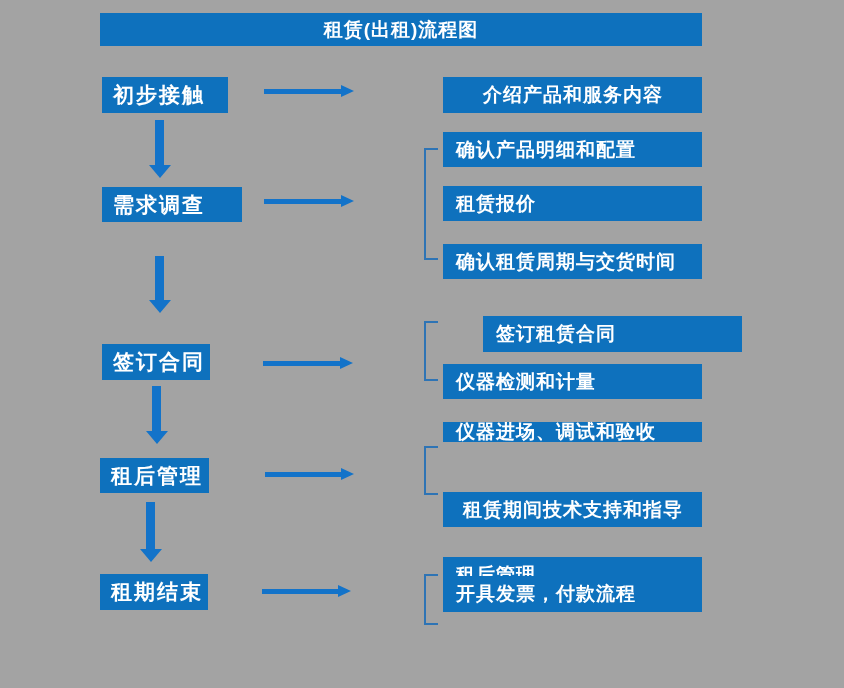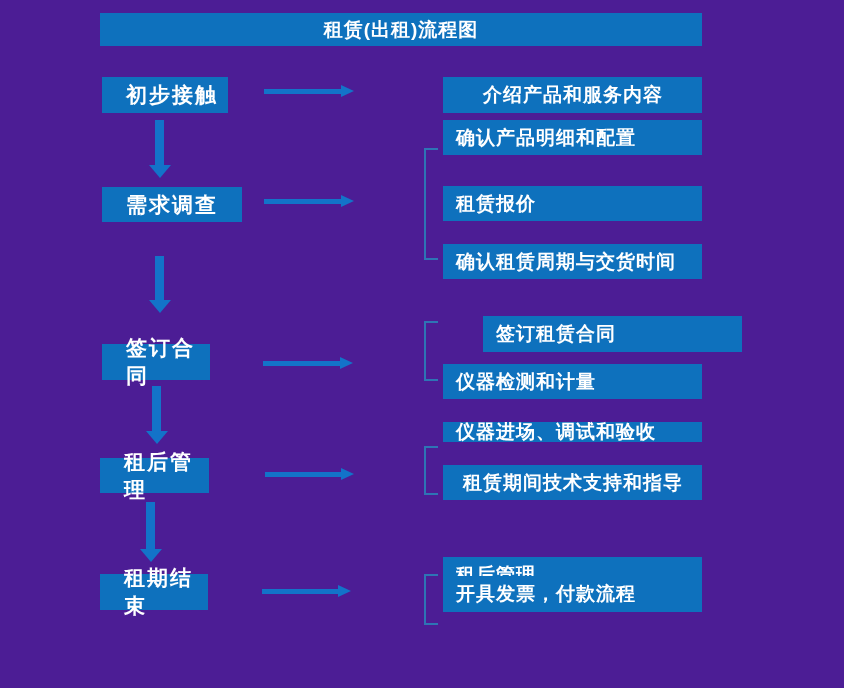--- a/index.html
+++ b/index.html
@@ -5,21 +5,21 @@
   html, body {
     margin: 0;
     padding: 0;
     background: #ffffff;
     font-family: "Liberation Sans", sans-serif;
   }
   .canvas {
     position: relative;
     width: 844px;
     height: 688px;
-    background: #4c1d95;
+    background: #a3a3a3;
     overflow: hidden;
   }
   .title-bar {
     position: absolute;
     left: 100px; top: 13px;
     width: 602px; height: 33px;
     background: #0E71BD;
     color: #ffffff;
     font-weight: bold;
     font-size: 19px;
@@ -29,21 +29,21 @@
     letter-spacing: 1px;
   }
   .stage-box {
     position: absolute;
     background: #0E71BD;
     color: #ffffff;
     font-weight: bold;
     font-size: 21px;
     display: flex;
     align-items: center;
-    padding-left: 24px;
+    padding-left: 11px;
     box-sizing: border-box;
     letter-spacing: 2px;
   }
   .detail-box {
     position: absolute;
     left: 443px;
     width: 259px;
     height: 35px;
     background: #0E71BD;
     color: #ffffff;
@@ -148,26 +148,26 @@
     <div class="head"></div>
   </div>
 
   <div class="bracket" style="top:148px; height:112px;"></div>
   <div class="bracket" style="top:321px; height:60px;"></div>
   <div class="bracket" style="top:446px; height:49px;"></div>
   <div class="bracket" style="top:574px; height:51px;"></div>
 
   <div class="detail-box" style="top:77px; height:36px;padding-left:40px;">介绍产品和服务内容</div>
 
-  <div class="detail-box" style="top:120px;">确认产品明细和配置</div>
+  <div class="detail-box" style="top:132px;">确认产品明细和配置</div>
   <div class="detail-box" style="top:186px;">租赁报价</div>
   <div class="detail-box" style="top:244px;">确认租赁周期与交货时间</div>
 
   <div class="detail-box" style="top:316px; height:36px;margin-left:40px;">签订租赁合同</div>
   <div class="detail-box" style="top:364px;">仪器检测和计量</div>
 
   <div class="detail-box" style="top:422px; height:20px;">仪器进场、调试和验收</div>
-  <div class="detail-box" style="top:465px;padding-left:20px;">租赁期间技术支持和指导</div>
+  <div class="detail-box" style="top:492px;padding-left:20px;">租赁期间技术支持和指导</div>
 
   <div class="detail-box" style="top:557px; height:36px;">租后管理</div>
   <div class="detail-box" style="top:576px; height:36px;">开具发票，付款流程</div>
 
 </div>
 
 </body></html>

